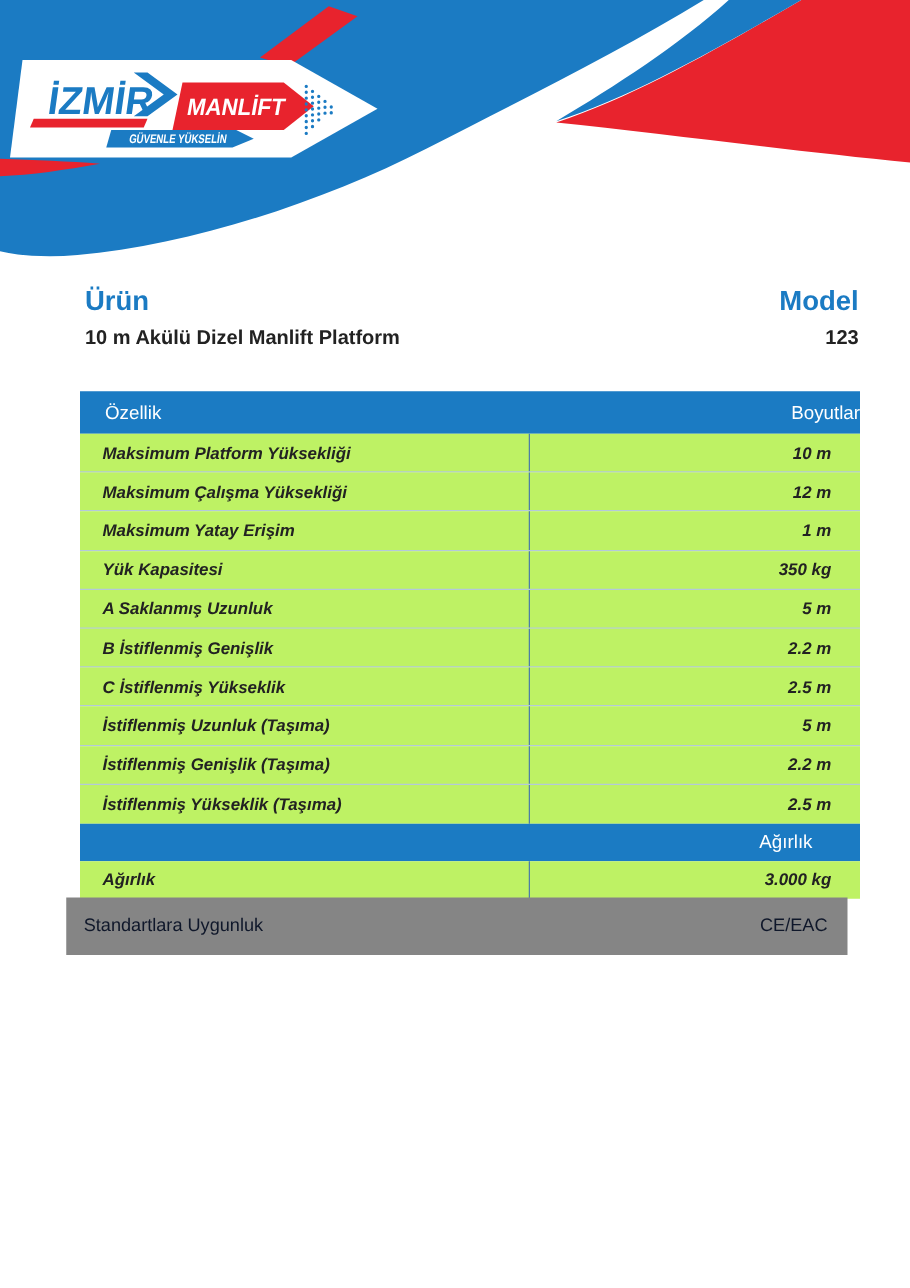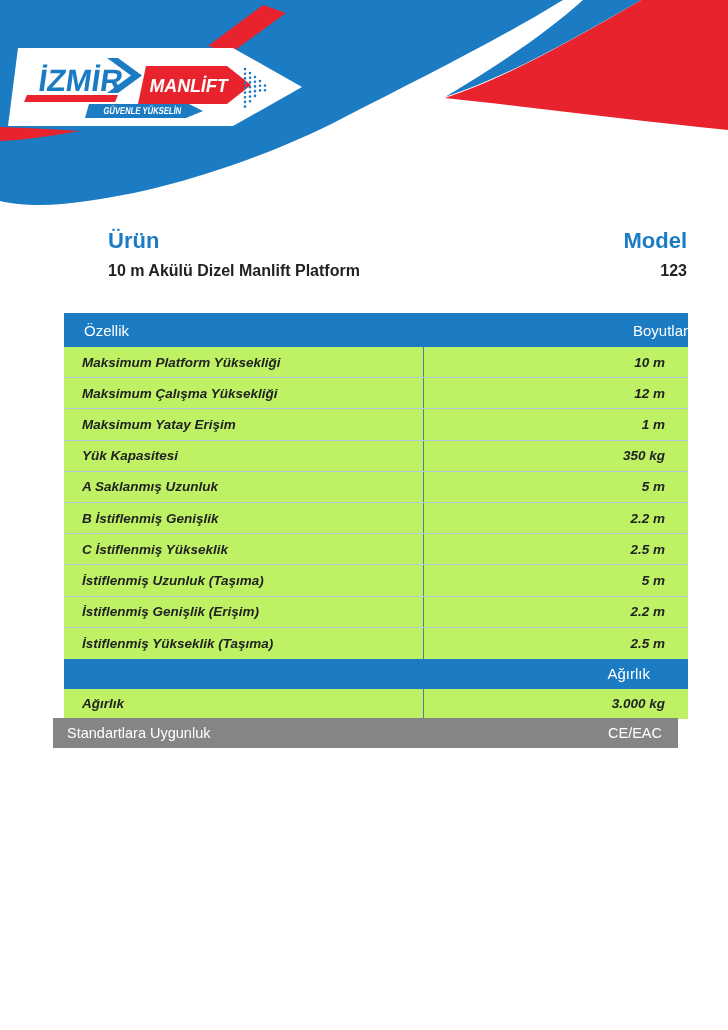--- a/index.html
+++ b/index.html
@@ -19,21 +19,21 @@
   }
   .hdr-svg{position:absolute;top:0;left:0;display:block;}
   .f-blue{fill:var(--brand-blue);}
   .f-red{fill:var(--brand-red);}
   .f-white{fill:#ffffff;}
   .logo-txt{font-family:"Liberation Sans","DejaVu Sans",sans-serif;font-weight:700;}
 
   
   .product-block{
     position:absolute;top:228px;left:68px;right:41px;
-    display:flex;justify-content:space-between;align-items:flex-start;margin-left:40px;
+    display:flex;justify-content:space-between;align-items:flex-start;
   }
   .p-title{font-size:22px;font-weight:700;color:var(--brand-blue);line-height:26px;}
   .p-name{font-size:16px;font-weight:600;color:var(--text-dark);margin-top:7px;line-height:20px;}
   .p-right{text-align:right;}
 
   
   .spec-table{position:absolute;left:64px;top:313px;width:624px;}
   .thead{
     height:34px;background:var(--brand-blue);color:#ffffff;
     display:flex;align-items:center;justify-content:space-between;
@@ -53,22 +53,22 @@
   .cell.value{flex:1;text-align:right;padding-right:23px;align-self:stretch;
     display:flex;align-items:center;justify-content:flex-end;
     border-left:1px solid var(--col-line);}
   .weight-head{
     height:30px;background:var(--brand-blue);color:#fff;
     display:flex;align-items:center;justify-content:flex-end;
     font-size:15px;font-weight:500;padding-right:38px;box-sizing:border-box;
   }
   .weight-row{height:30px;border-bottom:none;}
   .compliance-bar{
-    position:absolute;left:53px;top:718px;width:625px;height:30px;
-    background:var(--gray-bar);color:#ffffff;
+    position:absolute;left:53px;top:718px;width:625px;height:46px;
+    background:var(--gray-bar);color:#0f172a;
     display:flex;align-items:center;justify-content:space-between;
     font-size:14.5px;font-weight:500;
     padding:0 16px 0 14px;box-sizing:border-box;
   }
 </style>
 </head>
 <body>
 
 <div class="page">
 
@@ -165,21 +165,21 @@
     <div class="cell label">C İstiflenmiş Yükseklik</div>
     <div class="cell value">2.5 m</div>
   </div>
 
   <div class="trow">
     <div class="cell label">İstiflenmiş Uzunluk (Taşıma)</div>
     <div class="cell value">5 m</div>
   </div>
 
   <div class="trow">
-    <div class="cell label">İstiflenmiş Genişlik (Erişim)</div>
+    <div class="cell label">İstiflenmiş Genişlik (Taşıma)</div>
     <div class="cell value">2.2 m</div>
   </div>
 
   <div class="trow">
     <div class="cell label">İstiflenmiş Yükseklik (Taşıma)</div>
     <div class="cell value">2.5 m</div>
   </div>
 </div>
 
     <div class="weight-head">Ağırlık</div>

